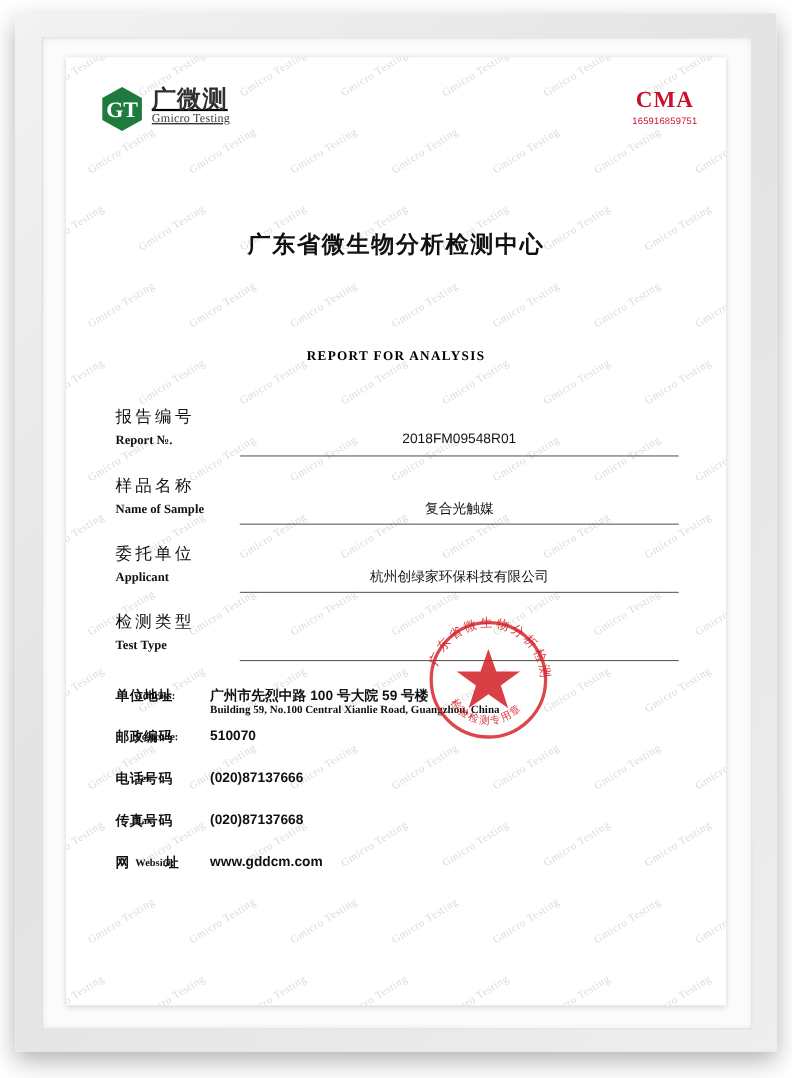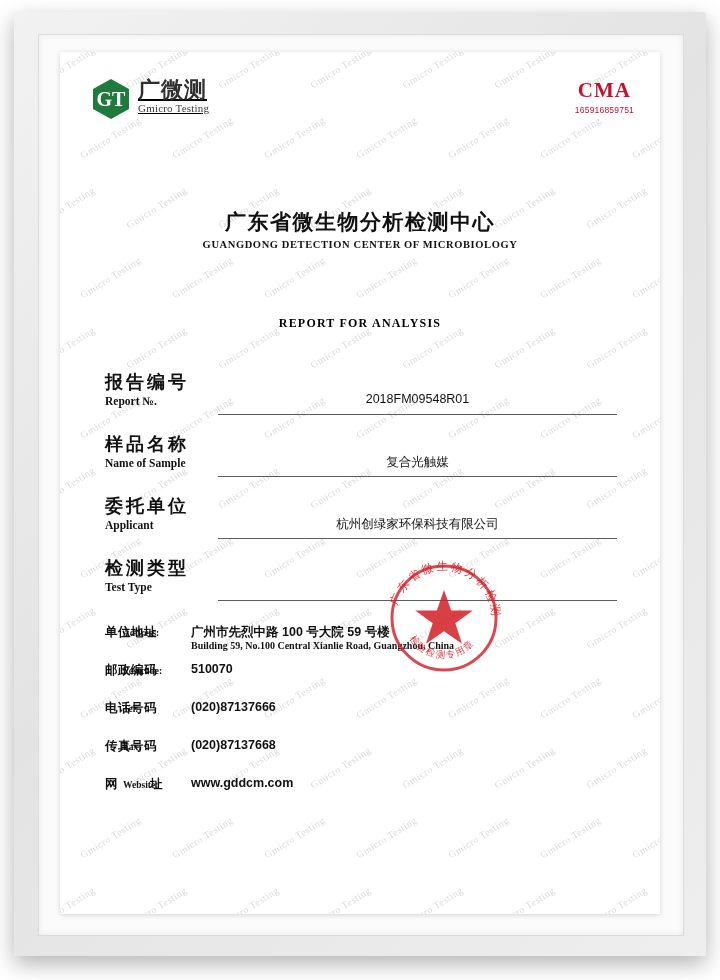--- a/index.html
+++ b/index.html
@@ -181,22 +181,22 @@
   }
   .field-row {
     position: relative;
     height: 62px;
   }
   .field-label-cn {
     position: absolute;
     left: 0;
     top: 0;
     font-family: "Liberation Sans", sans-serif;
-    font-size: 18px;
-    font-weight: bold;
+    font-size: 15px;
+    font-weight: normal;
     color: #111;
     letter-spacing: 3px;
   }
   .field-label-en {
     position: absolute;
     left: 0;
     top: 25px;
     font-family: "Liberation Serif", serif;
     font-size: 11.5px;
     font-weight: bold;
@@ -398,21 +398,20 @@
         <div class="logo-en">Gmicro Testing</div>
       </div>
     </div>
 
     <div class="cma-block">
       <div class="cma-mark">CMA</div>
       <div class="cma-no">165916859751</div>
     </div>
 
     <div class="org-cn">广东省微生物分析检测中心</div>
-    <div class="org-en">GUANGDONG  DETECTION  CENTER  OF  MICROBIOLOGY</div>
     <div class="doc-title-en">REPORT  FOR  ANALYSIS</div>
 
     <div class="fields">
 
       <div class="field-row">
         <div class="field-label-cn">报告编号</div>
         <div class="field-label-en">Report №.</div>
         <div class="field-value">2018FM09548R01</div>
         <div class="field-line"></div>
       </div>

